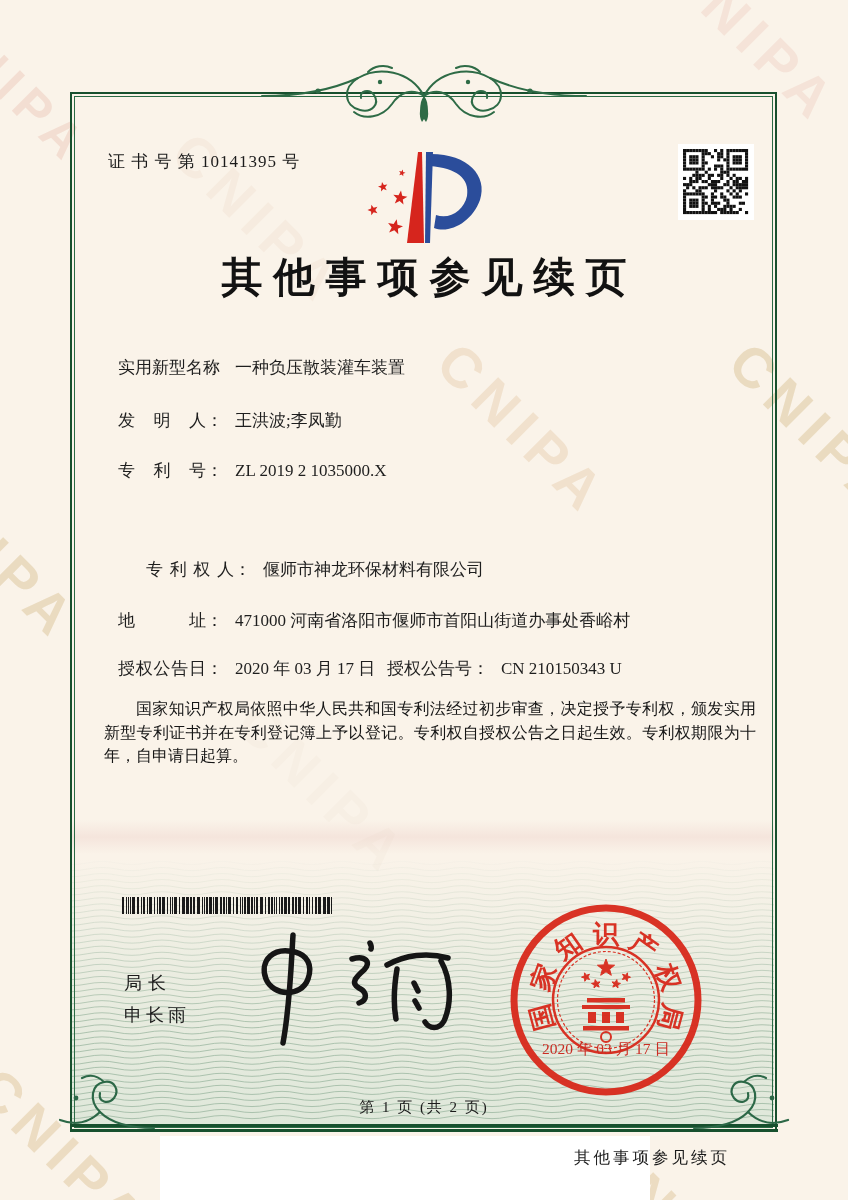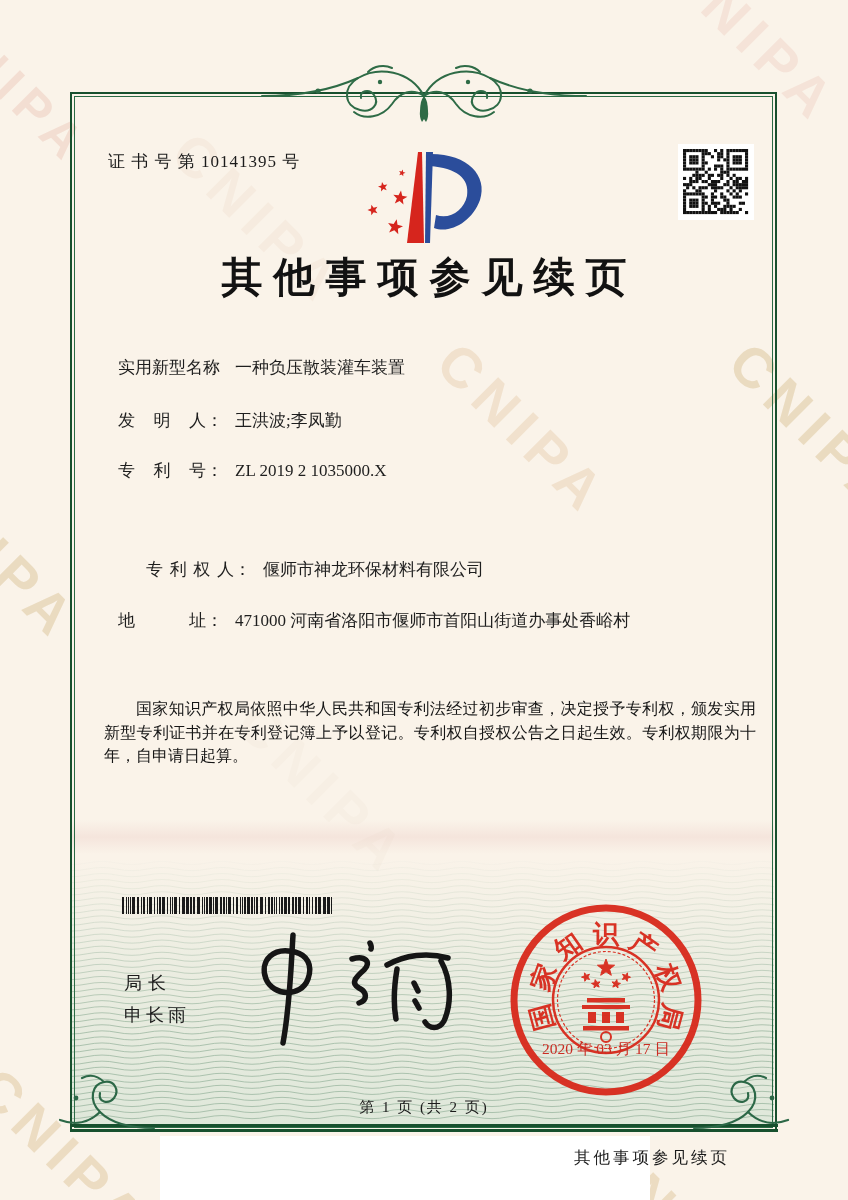--- a/index.html
+++ b/index.html
@@ -416,20 +416,26 @@
   </div>
   <div class="row" style="top:459px;">
     <span class="lab">专利号</span><span>：</span><span class="val">ZL 2019 2 1035000.X</span>
   </div>
   <div class="row" style="top:558px;margin-left:28px;">
     <span class="lab">专利权人</span><span>：</span><span class="val">偃师市神龙环保材料有限公司</span>
   </div>
   <div class="row" style="top:609px;">
     <span class="lab">地址</span><span>：</span><span class="val">471000  河南省洛阳市偃师市首阳山街道办事处香峪村</span>
   </div>
+  <div class="row" style="top:657px;">
+    <span class="lab">授权公告日</span><span>：</span><span class="val">2020 年 03 月 17 日</span>
+    <span class="pair2">
+      <span class="lab">授权公告号</span><span>：</span><span class="val">CN 210150343 U</span>
+    </span>
+  </div>
 
   <div id="bodyText" class="abs">
     <p>国家知识产权局依照中华人民共和国专利法经过初步审查，决定授予专利权，颁发实用新型专利证书并在专利登记簿上予以登记。专利权自授权公告之日起生效。专利权期限为十年，自申请日起算。</p>
   </div>
 
   <svg id="barcode" class="abs" width="216" height="17">
       <rect x="0" y="0" width="2" height="17" fill="#1a1a1a"></rect>
       <rect x="4" y="0" width="1" height="17" fill="#1a1a1a"></rect>
       <rect x="6" y="0" width="1" height="17" fill="#1a1a1a"></rect>
       <rect x="8" y="0" width="1" height="17" fill="#1a1a1a"></rect>

